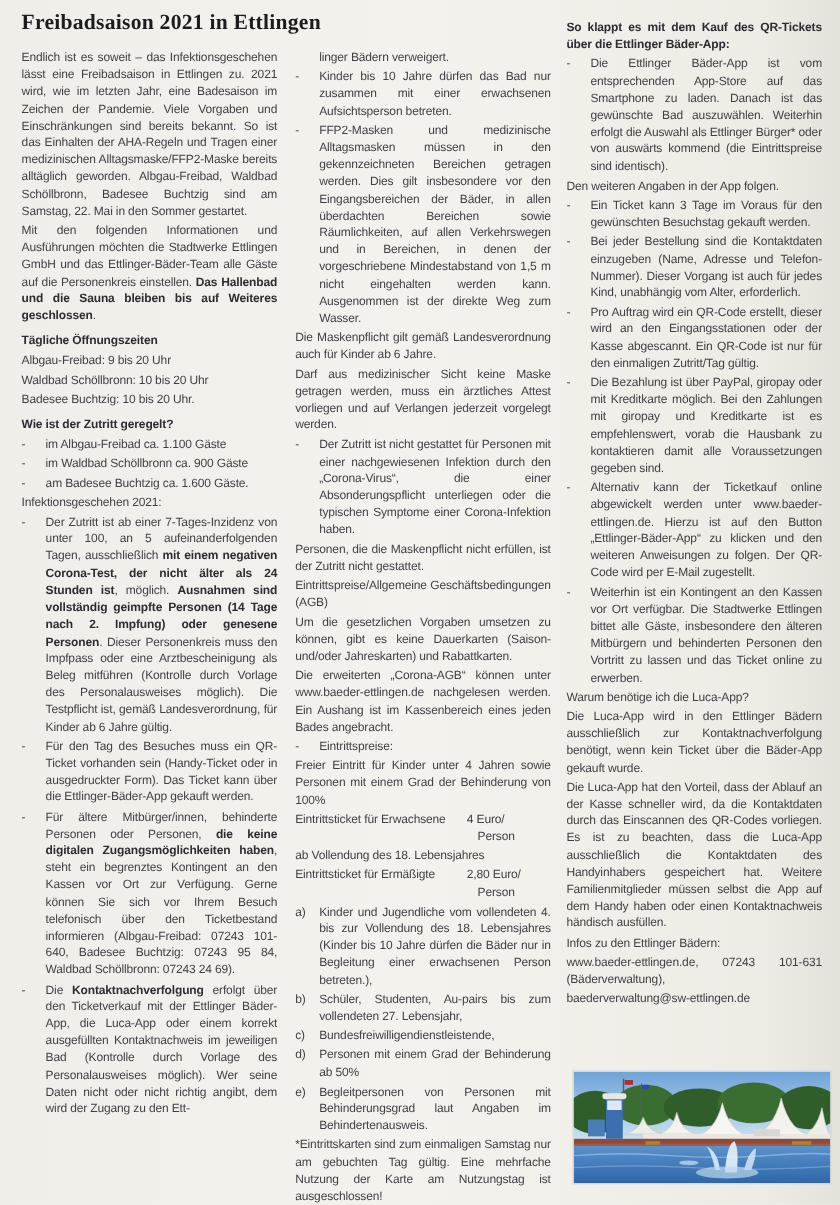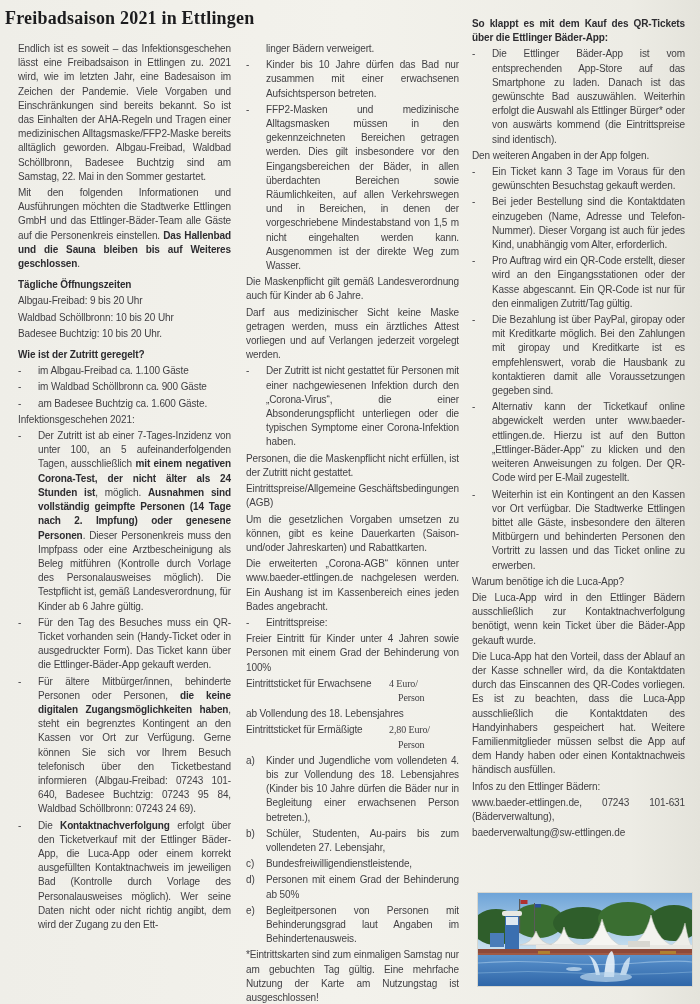--- a/index.html
+++ b/index.html
@@ -9,42 +9,42 @@
     font-family:"Liberation Sans","DejaVu Sans",sans-serif;
     color:#403f43;
     overflow:hidden;
     position:relative;
   }
   .page {
     position:absolute; inset:0;
     background:linear-gradient(90deg,#efeee8 0%,#f3f2ec 50%,#edece5 90%,#e4e3db 100%);
   }
   .title {
-    position:absolute; left:5px; top:8px; width:450px;
+    position:absolute; left:18px; top:8px; width:450px;
     font-family:"Liberation Serif","DejaVu Serif",serif;
     font-weight:bold; font-size:18px; color:#1c1c1e; letter-spacing:.2px;
   }
   .col {
     position:absolute; width:213px;
     font-size:10px; line-height:14.2px; letter-spacing:-.12px;
     text-align:justify;
   }
   .col1 { left:18px;  top:40px; }
   .col2 { left:246px; top:40px; }
   .col3 { left:472px; top:10px; }
   .b { font-weight:bold; color:#2d2c30; }
   .blk { margin-top:2px; }
   .h { font-weight:bold; color:#2d2c30; margin-top:7px; }
   .li { display:flex; }
   .mk { width:20px; flex:none; }
   .mt { flex:1; text-align:justify; }
   .cont { padding-left:20px; }
   .price { display:flex; }
   .pl { flex:1; }
-  .pr { width:70px; flex:none; display:flex; flex-direction:column;font-family:Liberation Serif, serif; }
+  .pr { width:70px; flex:none; display:flex; flex-direction:column; }
   .pr span:last-child { padding-left:9px; }
   .photo {
     position:absolute; left:478px; top:893px; width:214px; height:93px;
     outline:1px solid #d8d7cf;
   }
   .photo svg { display:block; width:100%; height:100%; }
 </style>
 </head>
 <body>
 

